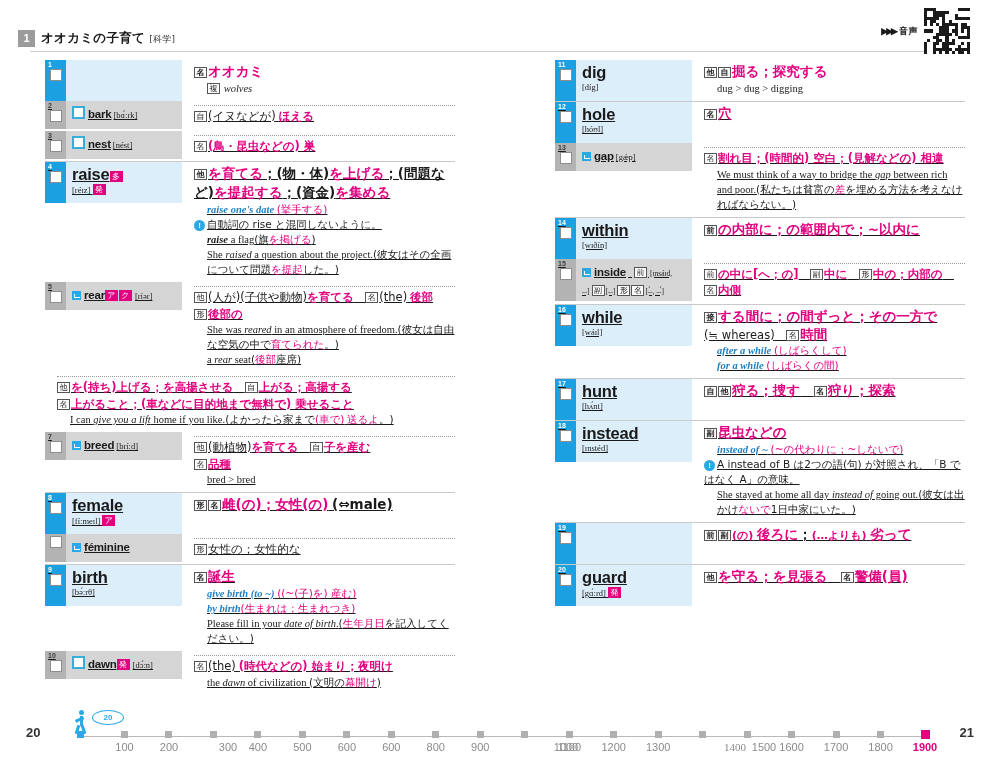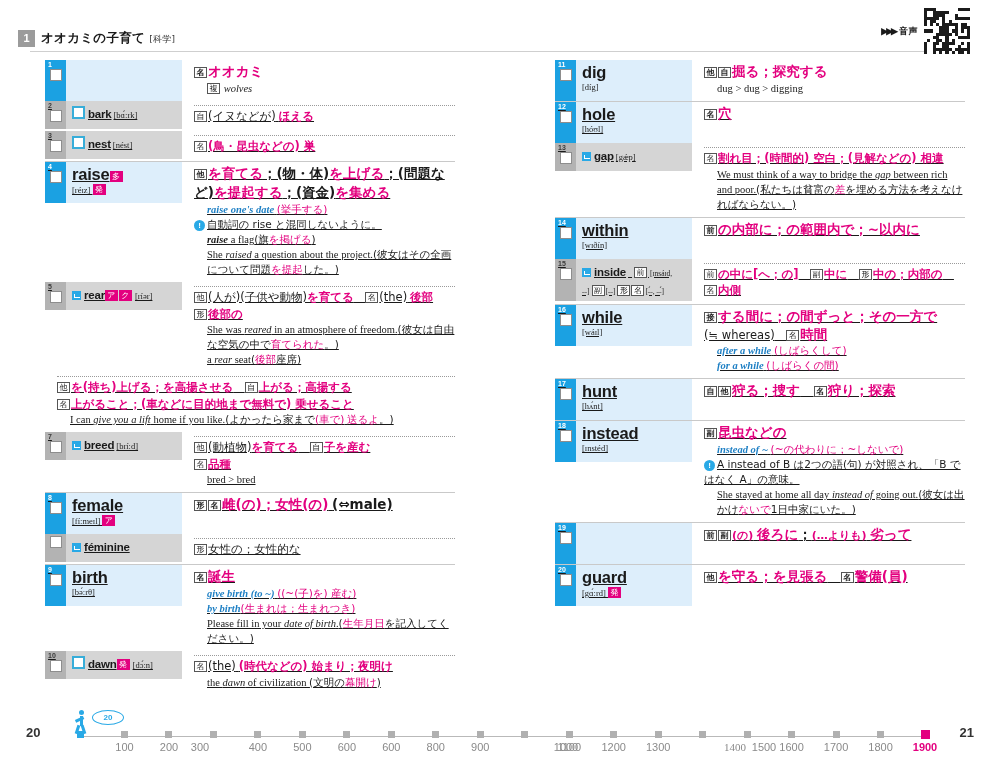--- a/index.html
+++ b/index.html
@@ -423,21 +423,21 @@
     <div class="pgno l">20</div>
     <div class="pgno r">21</div>
     <div class="axis"></div>
     <div id="ticks">
         <div class="tick zero" style="left: 76.5px;"></div>
         <div class="tick" style="left: 120.974px;"></div>
         <div class="ticklbl" style="left: 124.474px;">100</div>
         <div class="tick" style="left: 165.447px;"></div>
         <div class="ticklbl" style="left: 168.947px;">200</div>
         <div class="tick" style="left: 209.921px;"></div>
-        <div class="ticklbl" style="left: 200px;">300</div>
+        <div class="ticklbl" style="left: 228px;">300</div>
         <div class="tick" style="left: 254.395px;"></div>
         <div class="ticklbl" style="left: 257.895px;">400</div>
         <div class="tick" style="left: 298.868px;"></div>
         <div class="ticklbl" style="left: 302.368px;">500</div>
         <div class="tick" style="left: 343.342px;"></div>
         <div class="ticklbl" style="left: 346.842px;">600</div>
         <div class="tick" style="left: 387.816px;"></div>
         <div class="ticklbl" style="left: 391.316px;">600</div>
         <div class="tick" style="left: 432.289px;"></div>
         <div class="ticklbl" style="left: 435.789px;">800</div>

